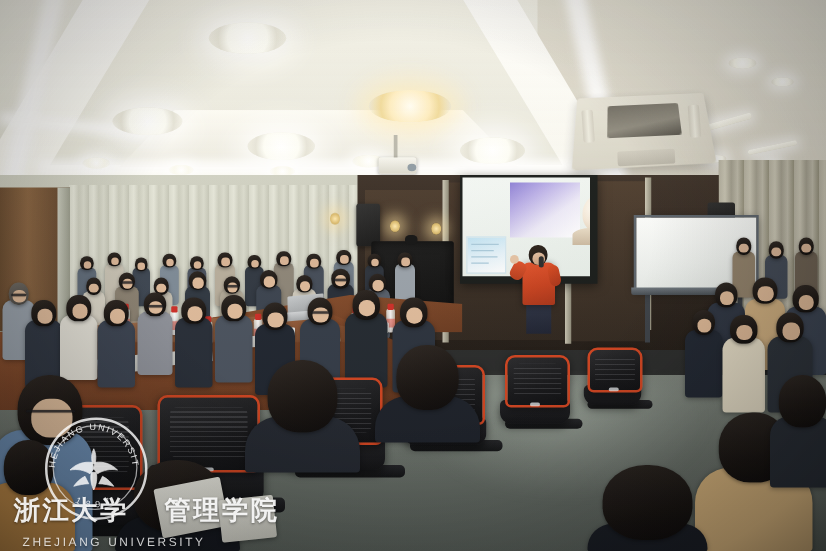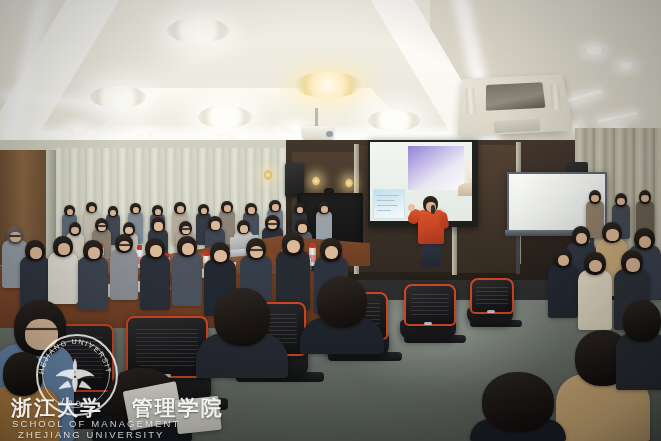--- a/index.html
+++ b/index.html
@@ -690,17 +690,16 @@
         <path d="M19 24 C18 29 19 34 21 38 C23 34 24 29 23 24 Z"></path>
         <path d="M14 27 C10 29 7 32 5 35 C9 34 13 33 17 33 Z"></path>
         <path d="M28 27 C32 29 35 32 37 35 C33 34 29 33 25 33 Z"></path>
       </g>
     </svg>
     <div id="wm-cn">
       <span>浙江大学</span>
       <span style="display:inline-block;width:10px;"></span>
       <span>管理学院</span>
     </div>
-    <div id="wm-en1">SCHOOL OF MANAGEMENT</div>
     <div id="wm-en2">ZHEJIANG UNIVERSITY</div>
   </div>
 
 </div>
 
 </body></html>

